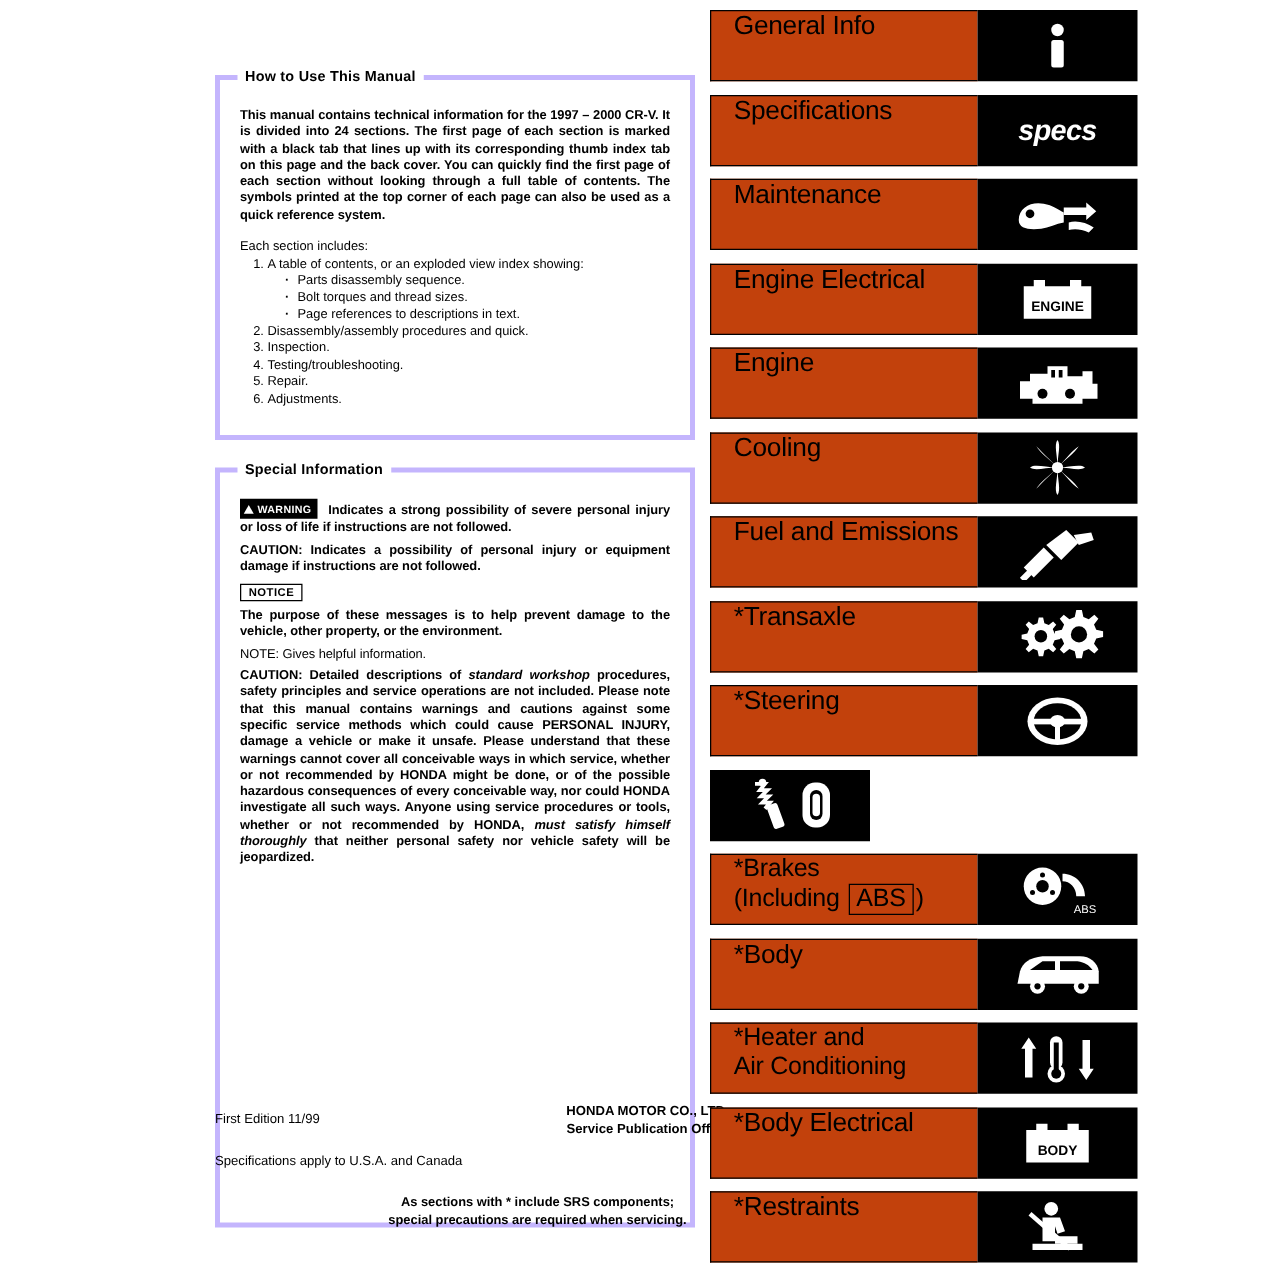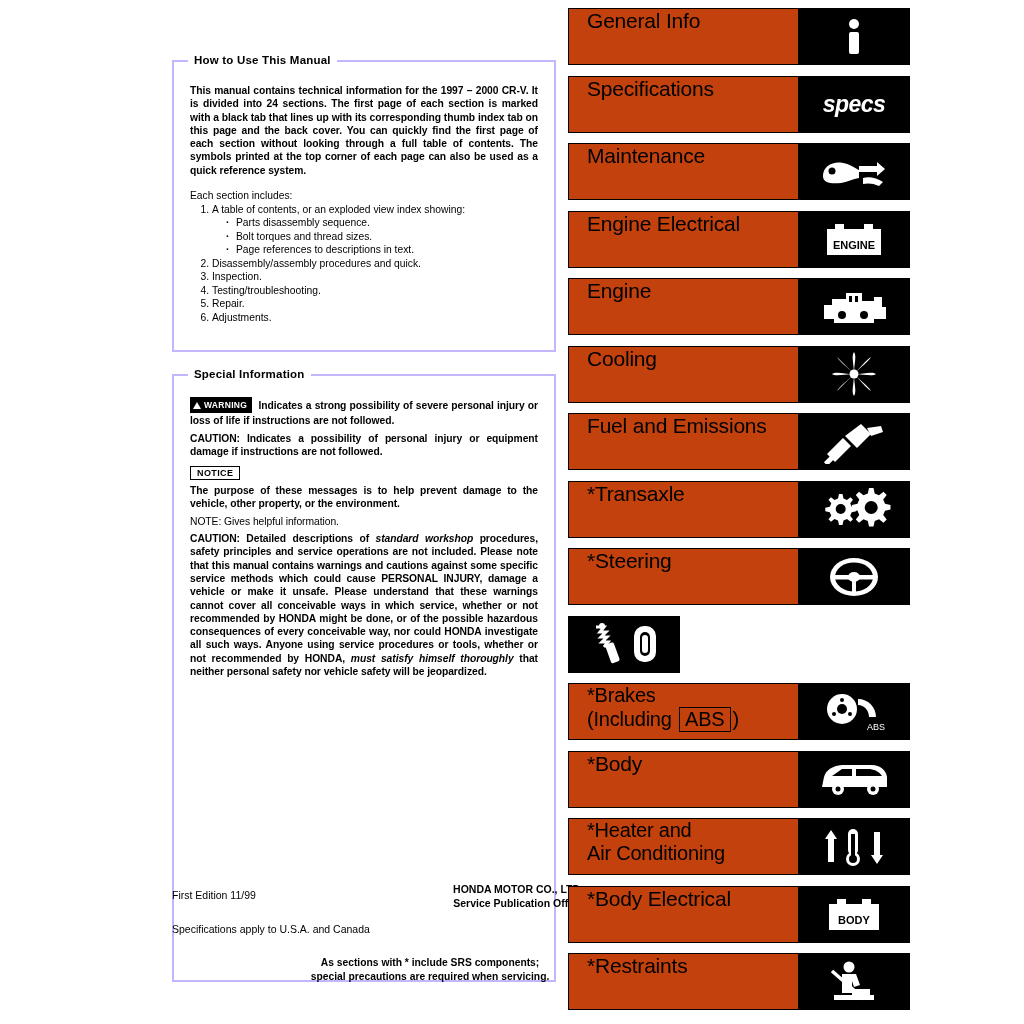--- a/index.html
+++ b/index.html
@@ -19,21 +19,21 @@
   
   .left-col {
     position: absolute;
     left: 172px;
     top: 60px;
     width: 384px;
   }
 
   .panel {
     position: relative;
-    border: 2px solid #c4b5fd;
+    border: 4px solid #c4b5fd;
     box-sizing: border-box;
   }
   .panel-title {
     position: absolute;
     top: -8px;
     left: 14px;
     background: #fff;
     padding: 0 6px;
     font-size: 11.5px;
     font-weight: bold;
@@ -175,21 +175,21 @@
     box-sizing: border-box;
     background: #c2410c;
   }
   .tab-label span {
     font-size: 21px;
     line-height: 23px;
     letter-spacing: -0.2px;
   }
   .tab-label.two-line span { font-size: 20px; line-height: 23px; }
   .tab-icon {
-    width: 112px;
+    width: 128px;
     background: #000;
     display: flex;
     align-items: center;
     justify-content: center;
     color: #fff;
     position: relative;
     flex: none;
   }
   .tab-icon svg { display: block; }
   .icon-text {

